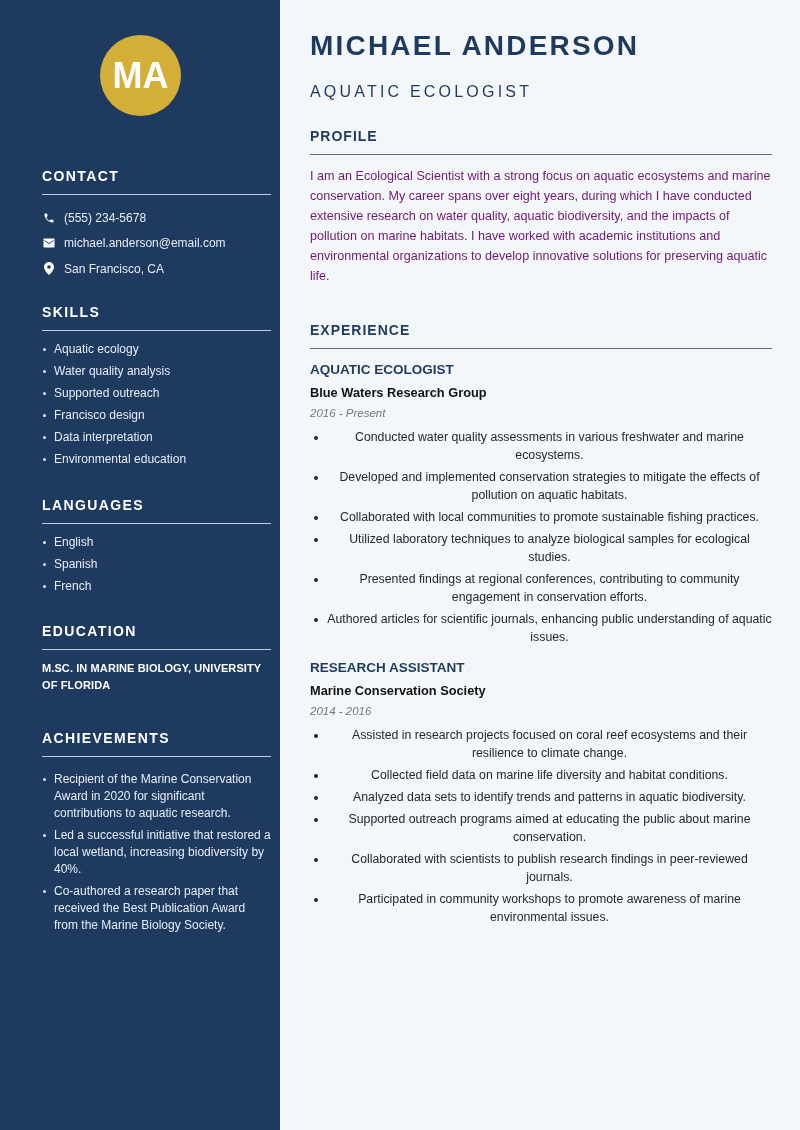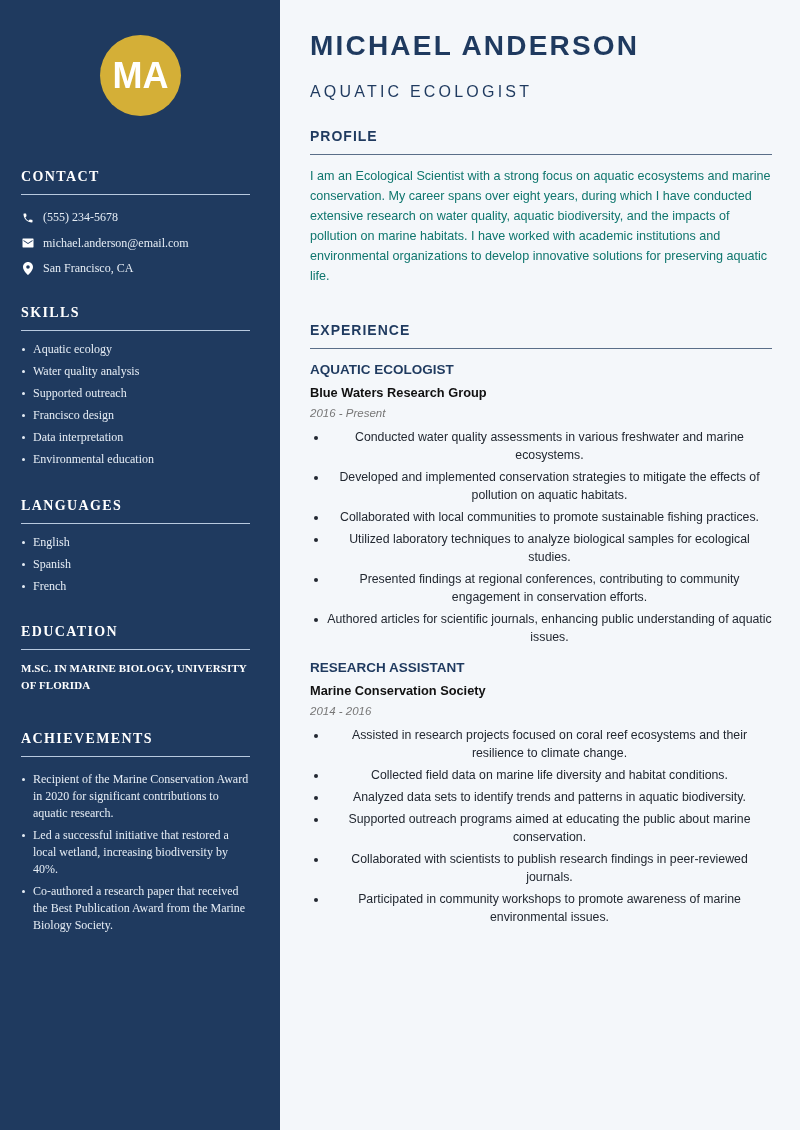--- a/index.html
+++ b/index.html
@@ -18,21 +18,21 @@
     }
     .avatar {
       position: absolute; left: 100px; top: 35px;
       width: 81px; height: 81px; border-radius: 50%;
       background: #d4af37;
       color: #ffffff;
       font-weight: bold; font-size: 36px;
       display: flex; align-items: center; justify-content: center;
       letter-spacing: 0px;
     }
-    .side-section { position: absolute; left: 21px; width: 229px; font-family: Liberation Serif, serif; }
+    .side-section { position: absolute; left: 42px; width: 229px; }
     .side-heading {
       font-size: 14px; font-weight: bold; letter-spacing: 1.4px;
       color: #ffffff;
       height: 19px; line-height: 19px;
     }
     .side-rule {
       height: 1px; background: #b8c9df; margin-top: 8px; margin-bottom: 10px;
     }
     .contact-row {
       display: flex; align-items: center; height: 25.5px;
@@ -69,21 +69,21 @@
       font-size: 16px; color: #1f3a5f; letter-spacing: 3.2px;
       white-space: nowrap;
     }
     .main-section { position: absolute; left: 0; width: 462px; }
     .main-heading {
       font-size: 14px; font-weight: bold; letter-spacing: 1px;
       color: #1f3a5f; height: 18px; line-height: 18px;
     }
     .main-rule { height: 1px; background: #5a6e88; margin-top: 9px; margin-bottom: 11px; }
     .profile-text {
-      font-size: 12.6px; line-height: 20px; color: #0f766e;
+      font-size: 12.6px; line-height: 20px; color: #701a75;
     }
     .job-title {
       font-size: 13.5px; font-weight: bold; color: #1f3a5f;
       line-height: 18px; margin-bottom: 5px;
     }
     .company {
       font-size: 12.8px; font-weight: bold; color: #111;
       line-height: 17px; margin-bottom: 4px;
     }
     .dates {

